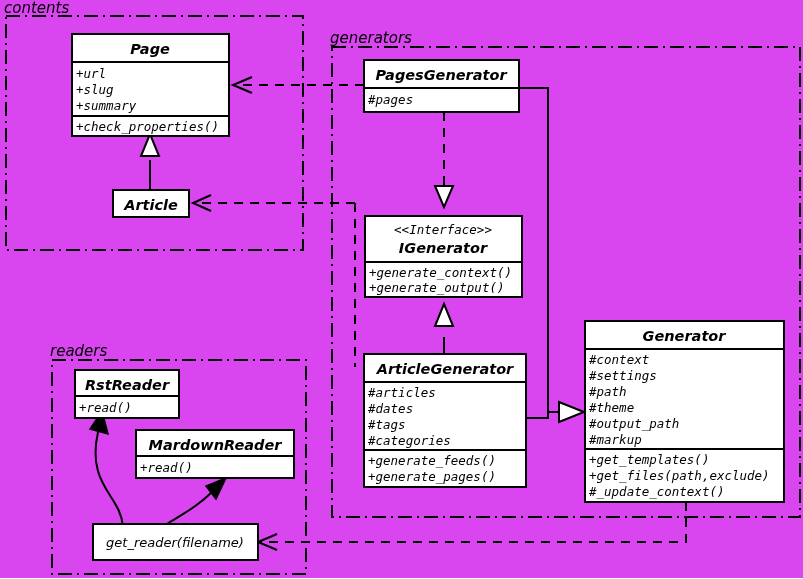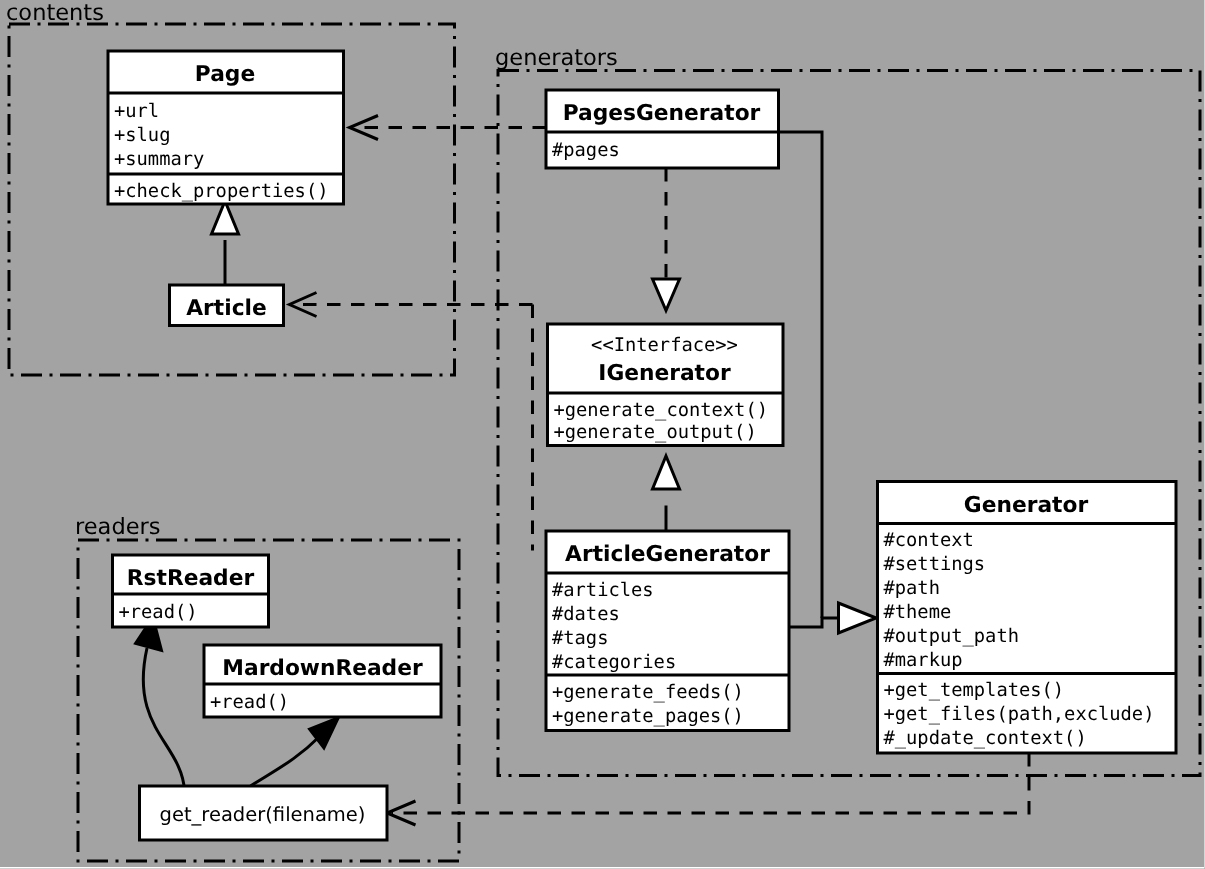--- a/index.html
+++ b/index.html
@@ -7,22 +7,23 @@
     padding: 0;
     background: #ffffff;
   }
   body {
     font-family: "DejaVu Sans", sans-serif;
   }
   #diagram-root {
     position: relative;
     width: 803px;
     height: 578px;
-    background: #a3a3a3;
+    background: #d946ef;
     overflow: hidden;
+    font-style: italic;
   }
   svg.layer {
     position: absolute;
     left: 0;
     top: 0;
     width: 803px;
     height: 579px;
   }
   .pkg-label {
     font-family: "DejaVu Sans", sans-serif;

